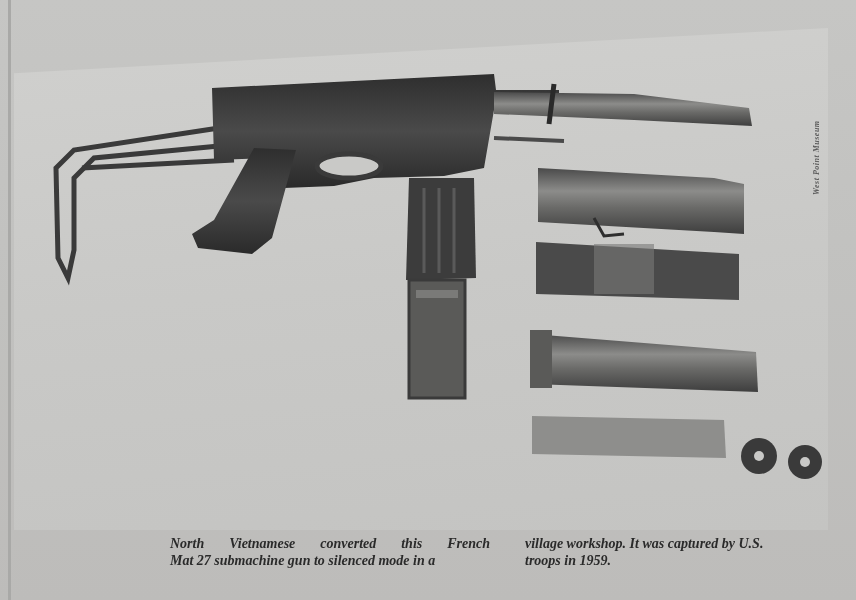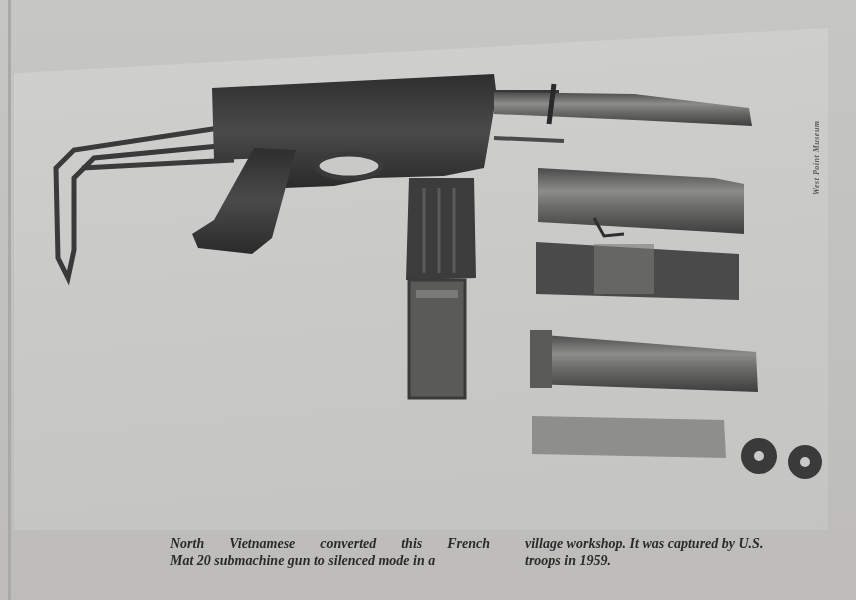--- a/index.html
+++ b/index.html
@@ -97,19 +97,19 @@
         <circle cx="791" cy="434" r="17" fill="#3a3a3a"></circle>
         <circle cx="791" cy="434" r="5" fill="#c9c9c7"></circle>
       </g>
     </svg>
   </div>
 
   <div class="credit">West Point Museum</div>
 
   <div class="caption left">
     <span>North Vietnamese converted this French</span>
-    <span class="l2">Mat 20 submachine gun to silenced mode in a</span>
+    <span class="l2">Mat 27 submachine gun to silenced mode in a</span>
   </div>
   <div class="caption right">
     <span>village workshop. It was captured by U.S.</span>
     <span>troops in 1959.</span>
   </div>
 </div>
 
 </body></html>

